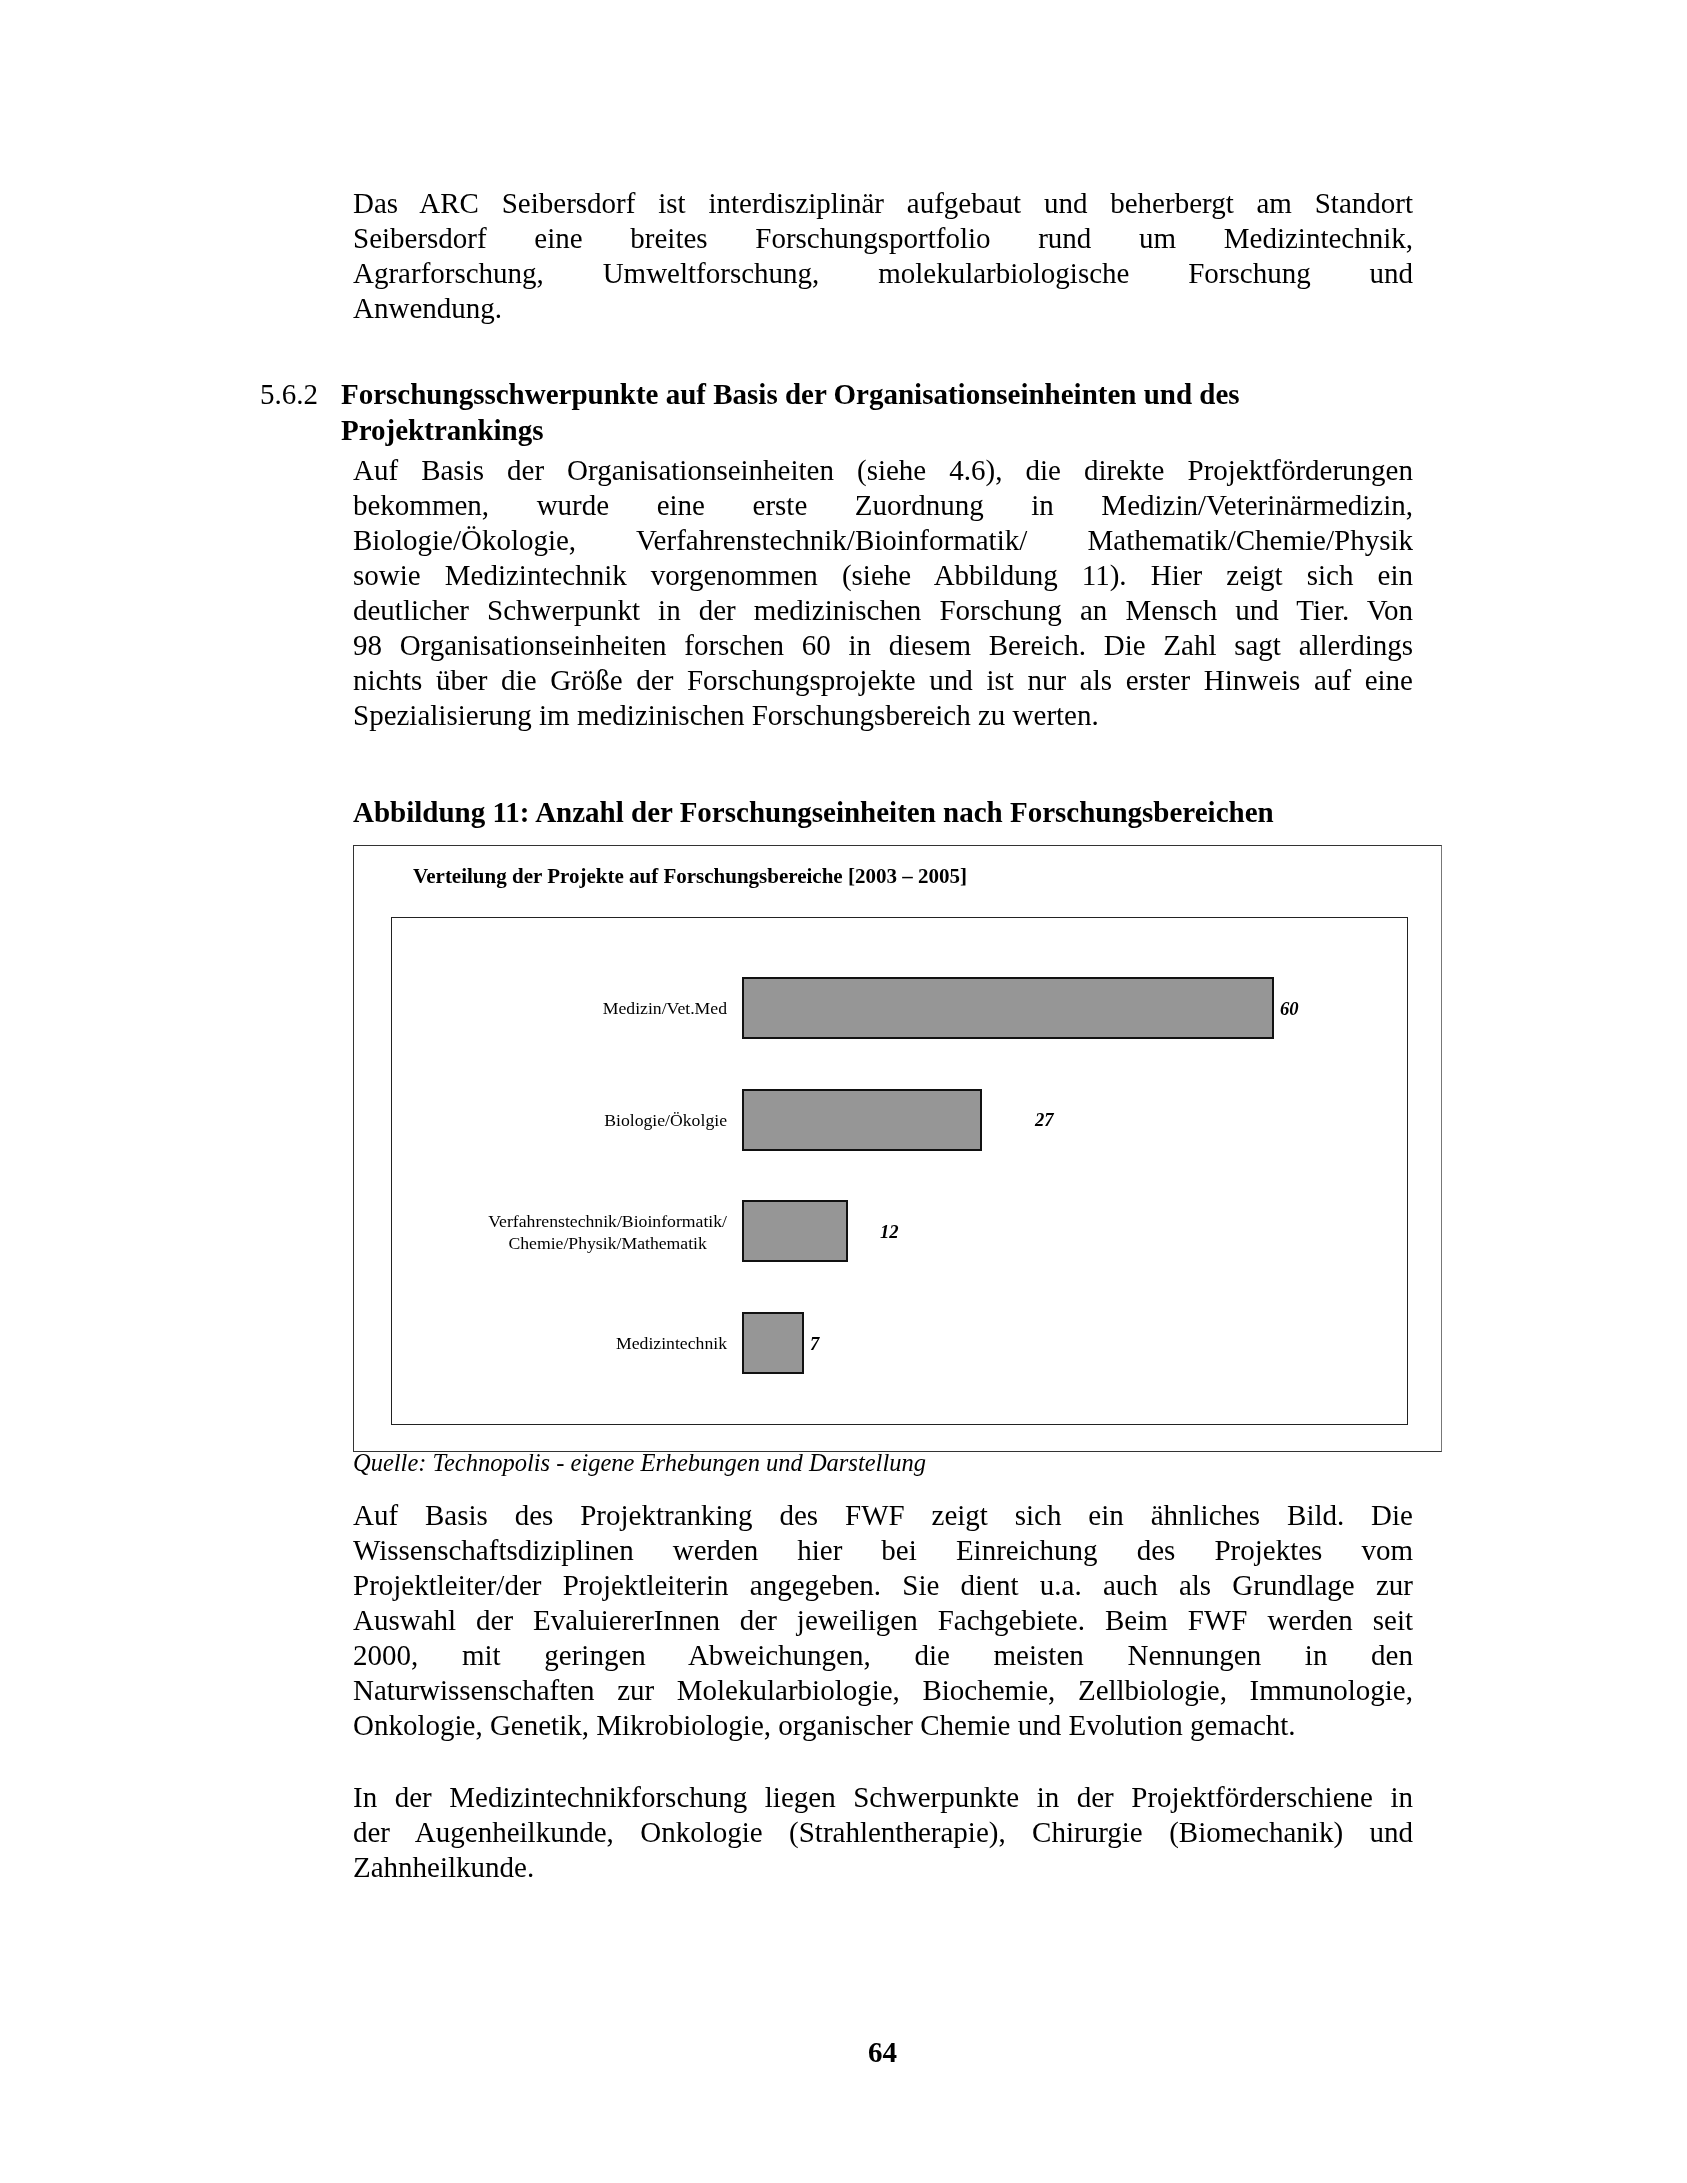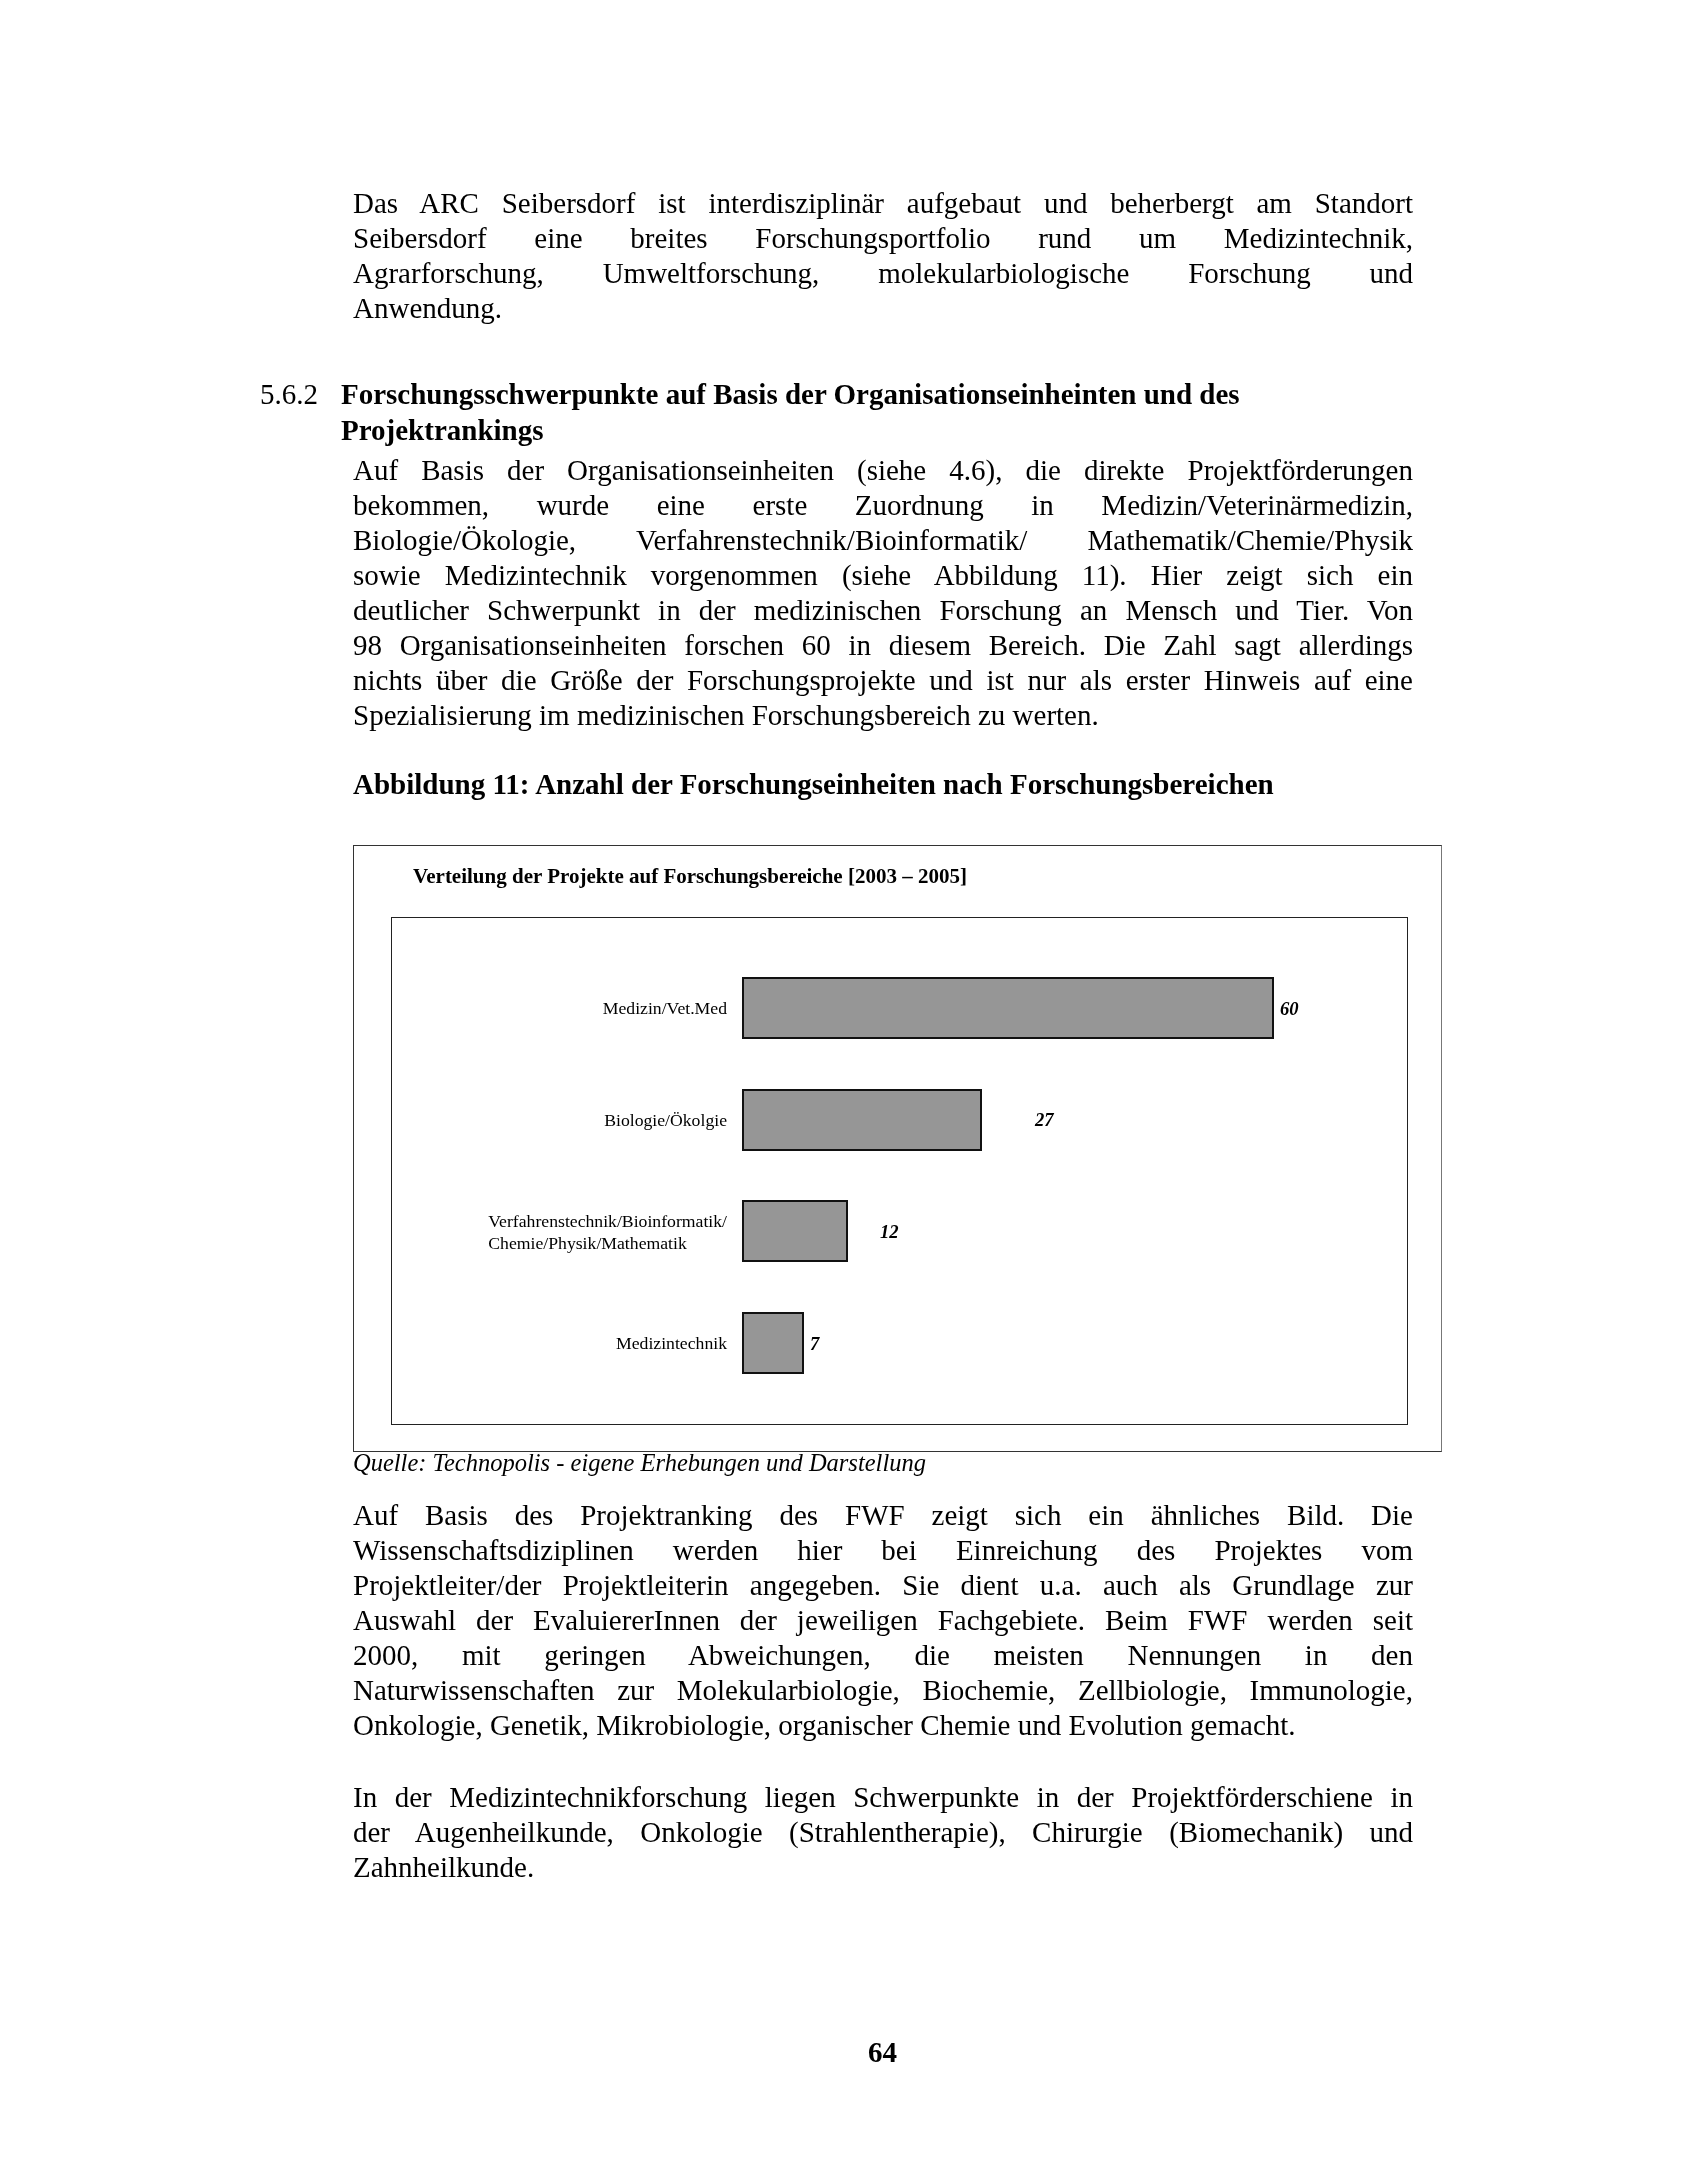--- a/index.html
+++ b/index.html
@@ -3,27 +3,27 @@
 <meta charset="utf-8">
 <style>
   html, body { margin: 0; padding: 0; background: #ffffff; }
   body { width: 1687px; height: 2183px; position: relative; overflow: hidden;
          font-family: "Liberation Serif", "DejaVu Serif", serif; color: #000; }
   .block { position: absolute; left: 353px; width: 1060px; font-size: 29px; line-height: 35px; }
   .para-line { display: block; text-align: justify; text-align-last: justify; height: 35px; white-space: nowrap; }
   .para-line.last { text-align-last: left; }
   .sec-num { position: absolute; left: 260px; top: 376px; font-weight: normal; font-size: 29px; line-height: 36px; }
   .sec-title { position: absolute; left: 341px; top: 376px; width: 1060px; font-weight: bold; font-size: 29px; line-height: 36px; }
-  .fig-caption { position: absolute; left: 353px; top: 767px; font-weight: bold; font-size: 29px; line-height: 35px; white-space: nowrap; }
+  .fig-caption { position: absolute; left: 353px; top: 795px; font-weight: bold; font-size: 29px; line-height: 35px; white-space: nowrap; }
   .outer-frame { position: absolute; left: 353px; top: 845px; width: 1089px; height: 607px;
                  border: 1.7px solid #333; border-right-color: #777; box-sizing: border-box; background: #fff; }
   .chart-title { position: absolute; left: 413px; top: 864px; font-weight: bold; font-size: 21px; line-height: 25px; white-space: nowrap; }
   .inner-frame { position: absolute; left: 391px; top: 917px; width: 1017px; height: 508px;
                  border: 1.7px solid #222; box-sizing: border-box; background: #fff; }
-  .bar-label { position: absolute; right: 960px; font-size: 17.7px; line-height: 22px; text-align: left; white-space: nowrap; }
+  .bar-label { position: absolute; right: 960px; font-size: 17.7px; line-height: 22px; text-align: center; white-space: nowrap; }
   .bar { position: absolute; left: 742px; height: 62px; background: #969696; border: 2.1px solid #111; box-sizing: border-box; }
   .bar-value { position: absolute; font-weight: bold; font-size: 18.6px; line-height: 22px; font-style: italic; }
   .source { position: absolute; left: 353px; top: 1448px; font-style: italic; font-size: 24.5px; line-height: 30px; white-space: nowrap; }
   .page-num { position: absolute; left: 0; width: 1765px; top: 2035px; text-align: center; font-weight: bold; font-size: 29px; line-height: 35px; }
 </style>
 </head>
 <body>
 
 <div class="block" style="top:186px;">
   <span class="para-line">Das ARC Seibersdorf ist interdisziplinär aufgebaut und beherbergt am Standort</span>

